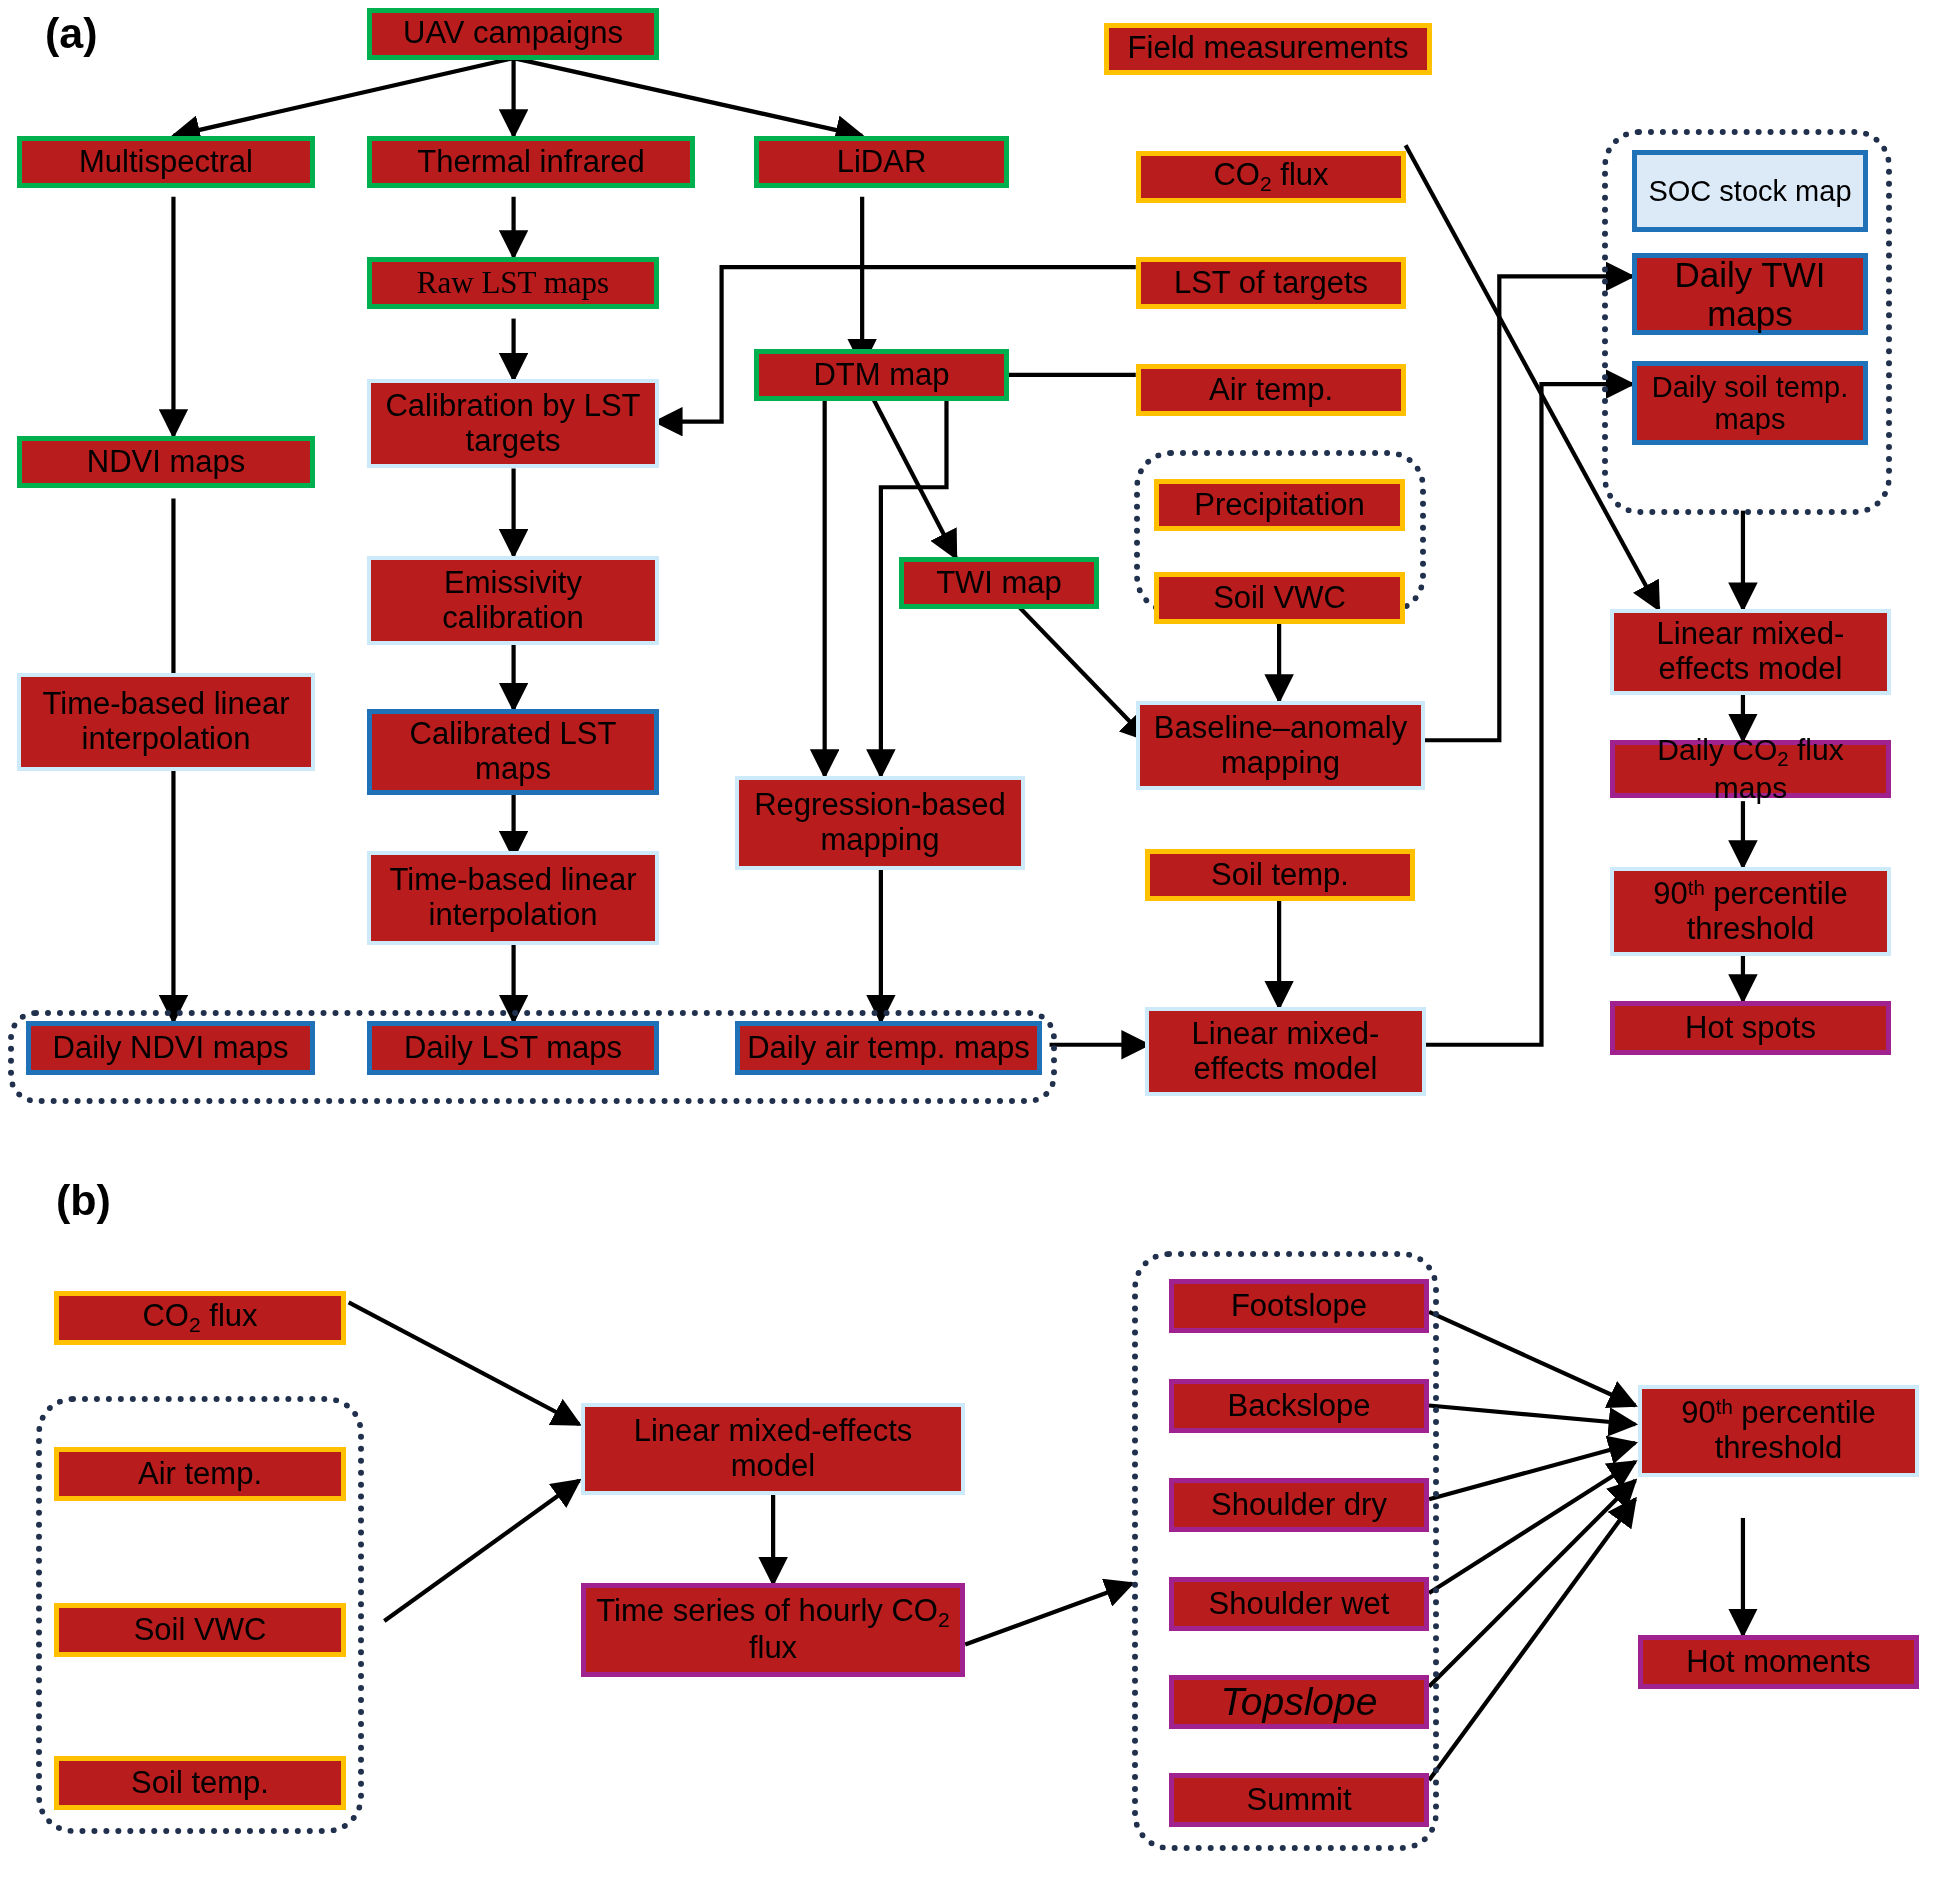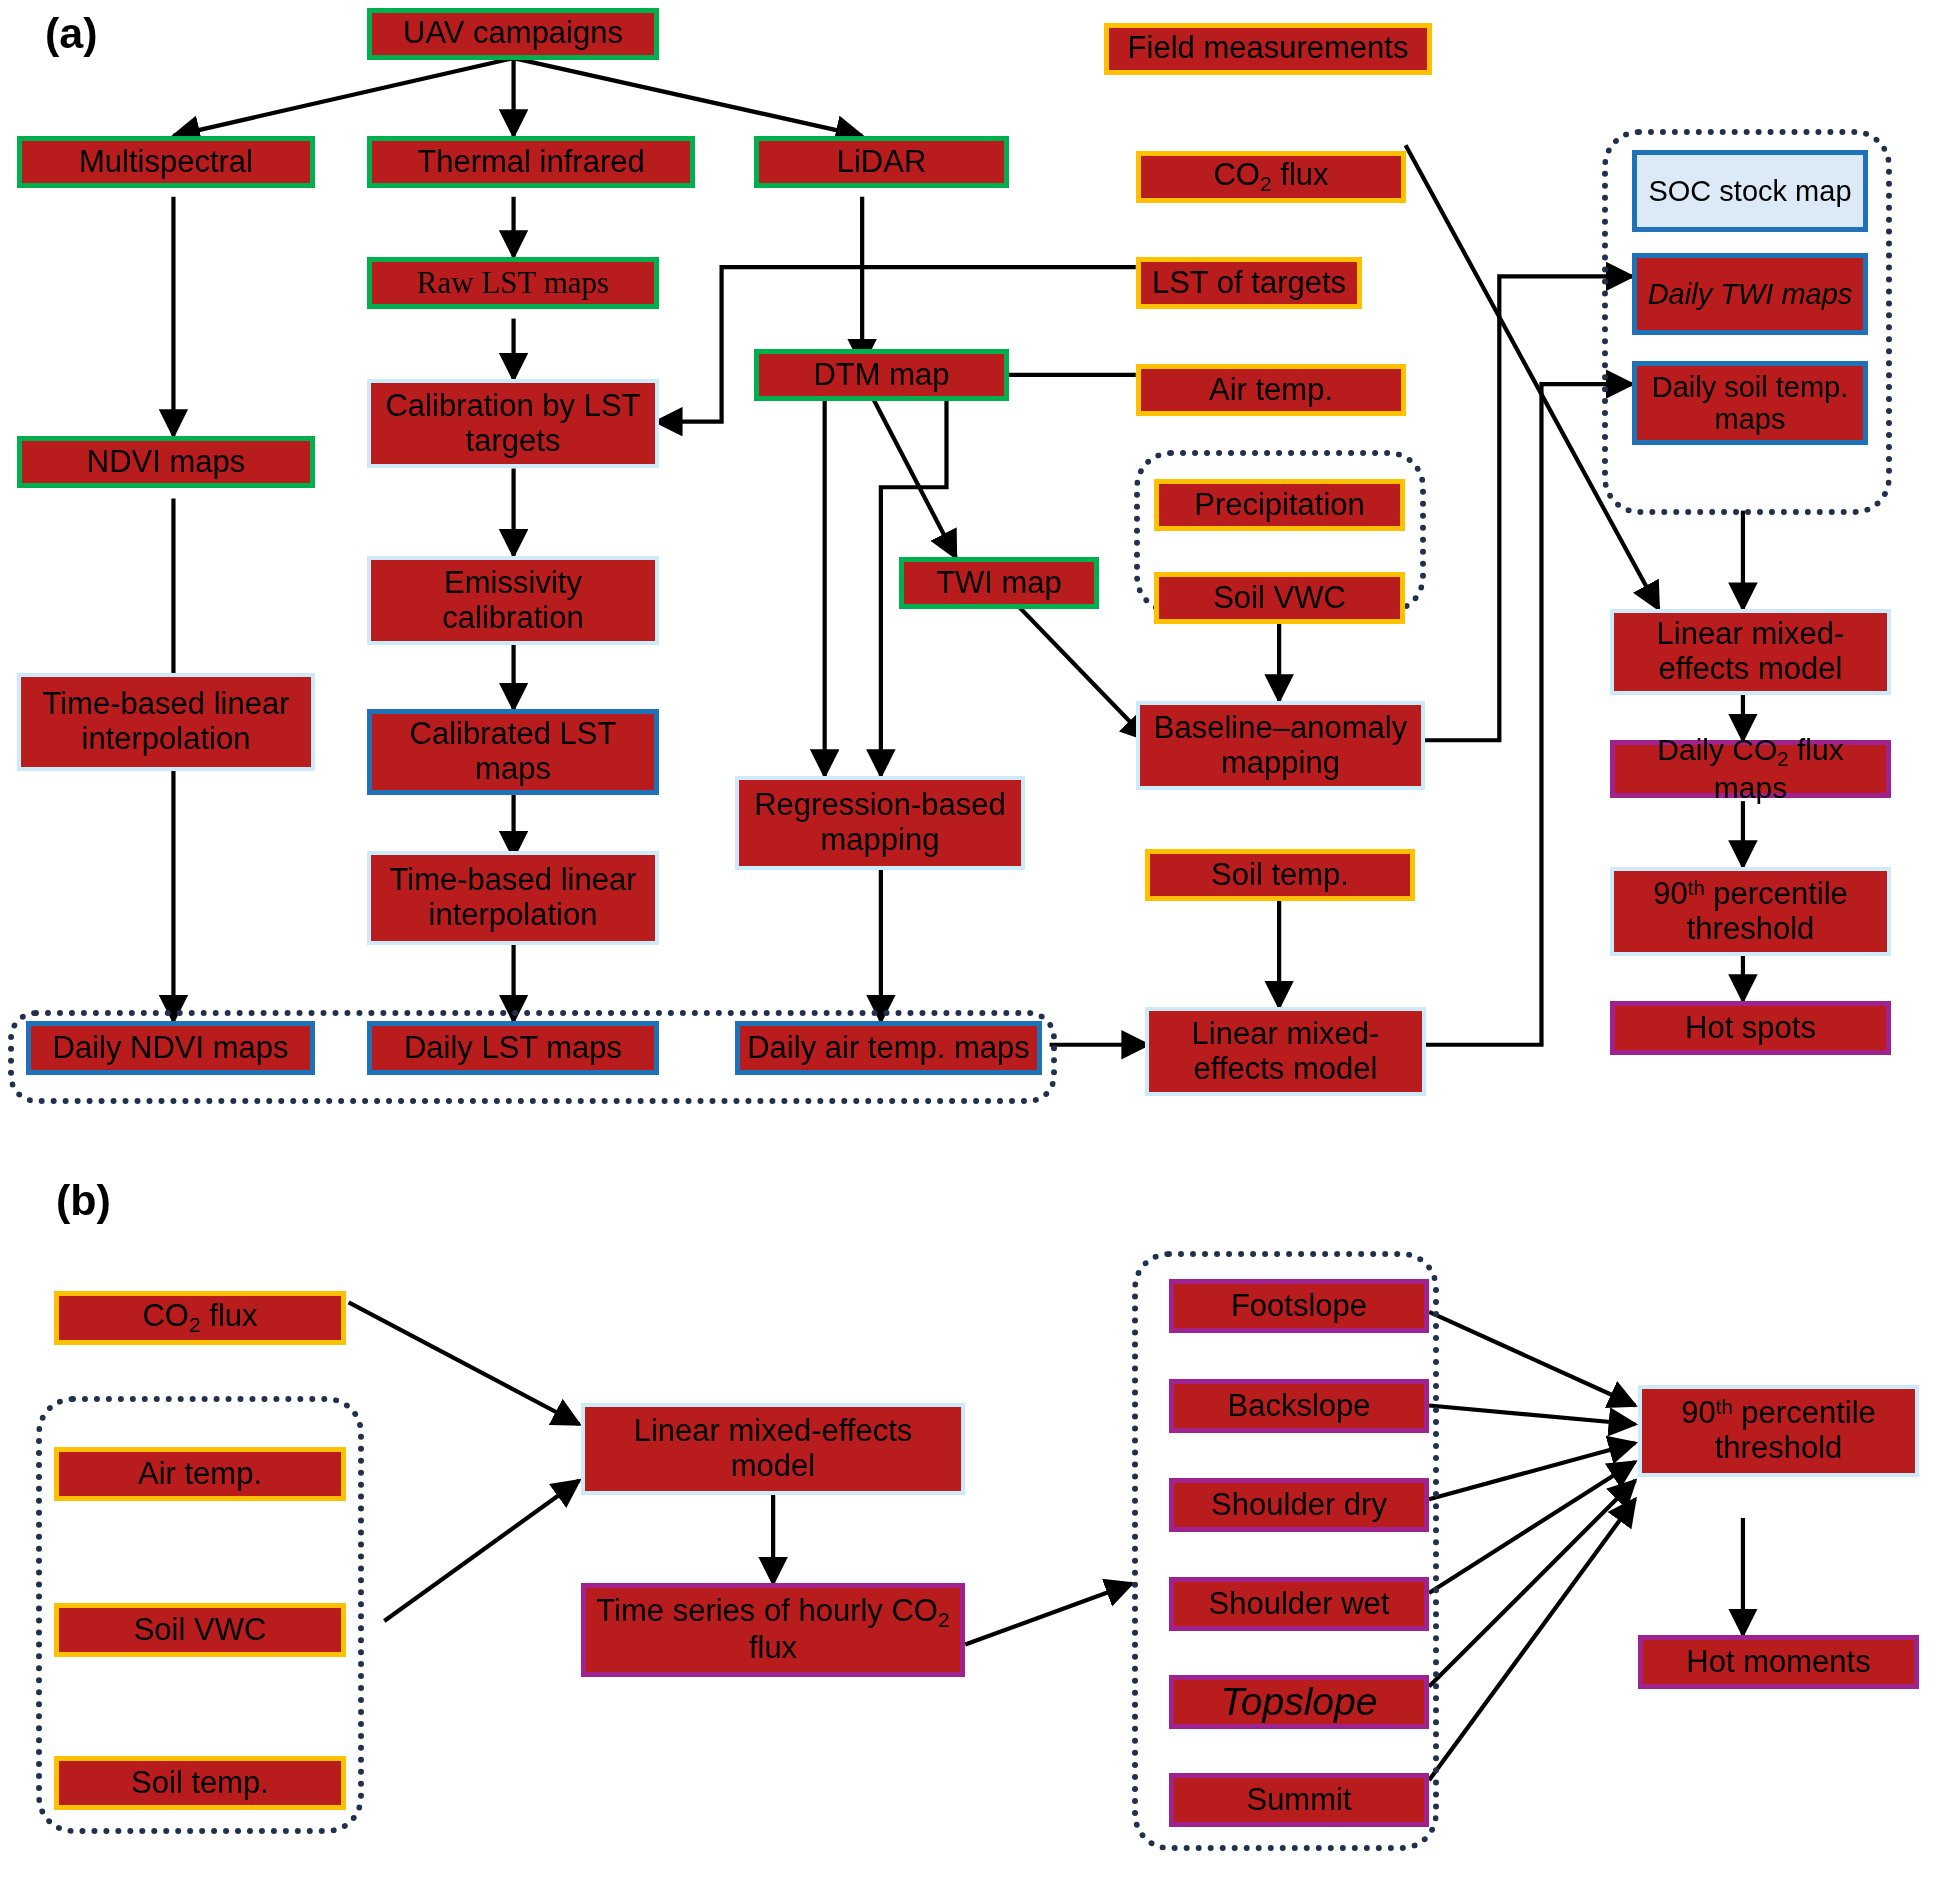--- a/index.html
+++ b/index.html
@@ -142,25 +142,25 @@
     </div>
 
   <div class="node dblue-fill" style="left:1632px;top:150px;width:236px;height:82px;font-size:29px;">
     <span>SOC stock map</span>
     </div>
 
   <div class="node green" style="left:367px;top:257px;width:292px;height:52px;font-size:31px;font-family:Liberation Serif, serif;">
     <span>Raw LST maps</span>
     </div>
 
-  <div class="node amber" style="left:1136px;top:242px;width:226px;height:52px;font-size:31px;">
+  <div class="node amber" style="left:1136px;top:242px;width:270px;height:52px;font-size:31px;">
     <span>LST of targets</span>
     </div>
 
-  <div class="node dblue" style="left:1632px;top:253px;width:236px;height:82px;font-size:29px;font-style:italic;">
+  <div class="node dblue" style="left:1632px;top:253px;width:236px;height:82px;font-size:35px;">
     <span>Daily TWI maps</span>
     </div>
 
   <div class="node green" style="left:754px;top:349px;width:255px;height:52px;font-size:31px;">
     <span>DTM map</span>
     </div>
 
   <div class="node amber" style="left:1136px;top:349px;width:270px;height:52px;font-size:31px;">
     <span>Air temp.</span>
     </div>

